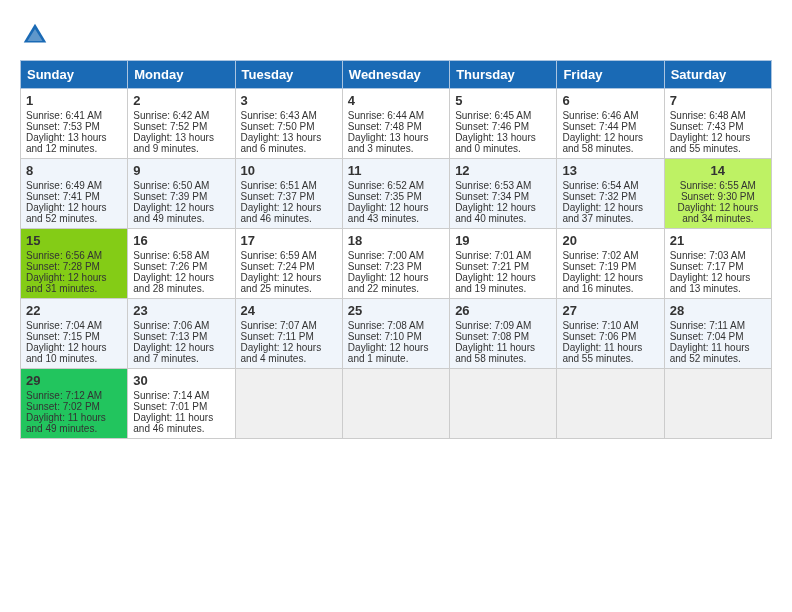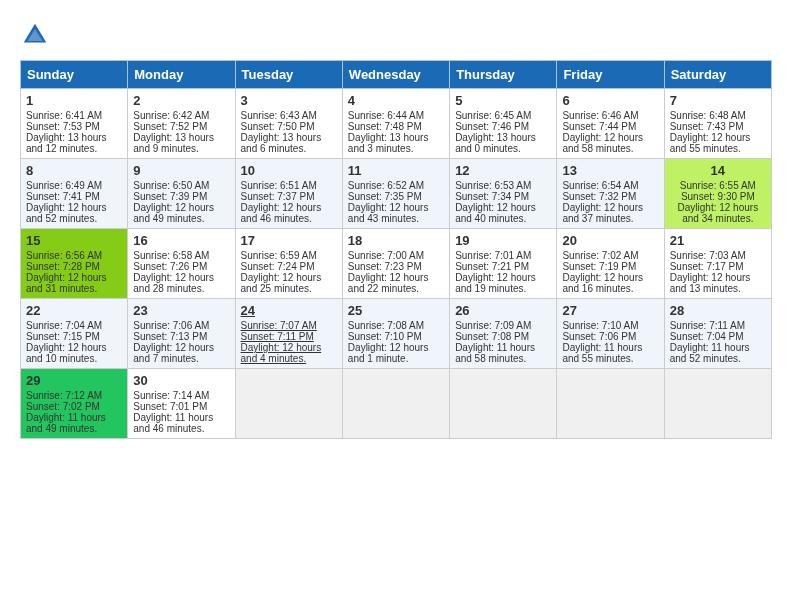--- a/index.html
+++ b/index.html
@@ -277,21 +277,21 @@
           <div>Daylight: 12 hours</div>
           <div>and 10 minutes.</div>
         </td>
         <td style="background: rgb(240, 245, 251);">
           <span class="day-num">23</span>
           <div>Sunrise: 7:06 AM</div>
           <div>Sunset: 7:13 PM</div>
           <div>Daylight: 12 hours</div>
           <div>and 7 minutes.</div>
         </td>
-        <td style="background: rgb(240, 245, 251); text-decoration: underline;">
+        <td style="background: rgb(240, 245, 251);">
           <span class="day-num">24</span>
           <div>Sunrise: 7:07 AM</div>
           <div>Sunset: 7:11 PM</div>
           <div>Daylight: 12 hours</div>
           <div>and 4 minutes.</div>
         </td>
         <td style="background: rgb(240, 245, 251);">
           <span class="day-num">25</span>
           <div>Sunrise: 7:08 AM</div>
           <div>Sunset: 7:10 PM</div>

